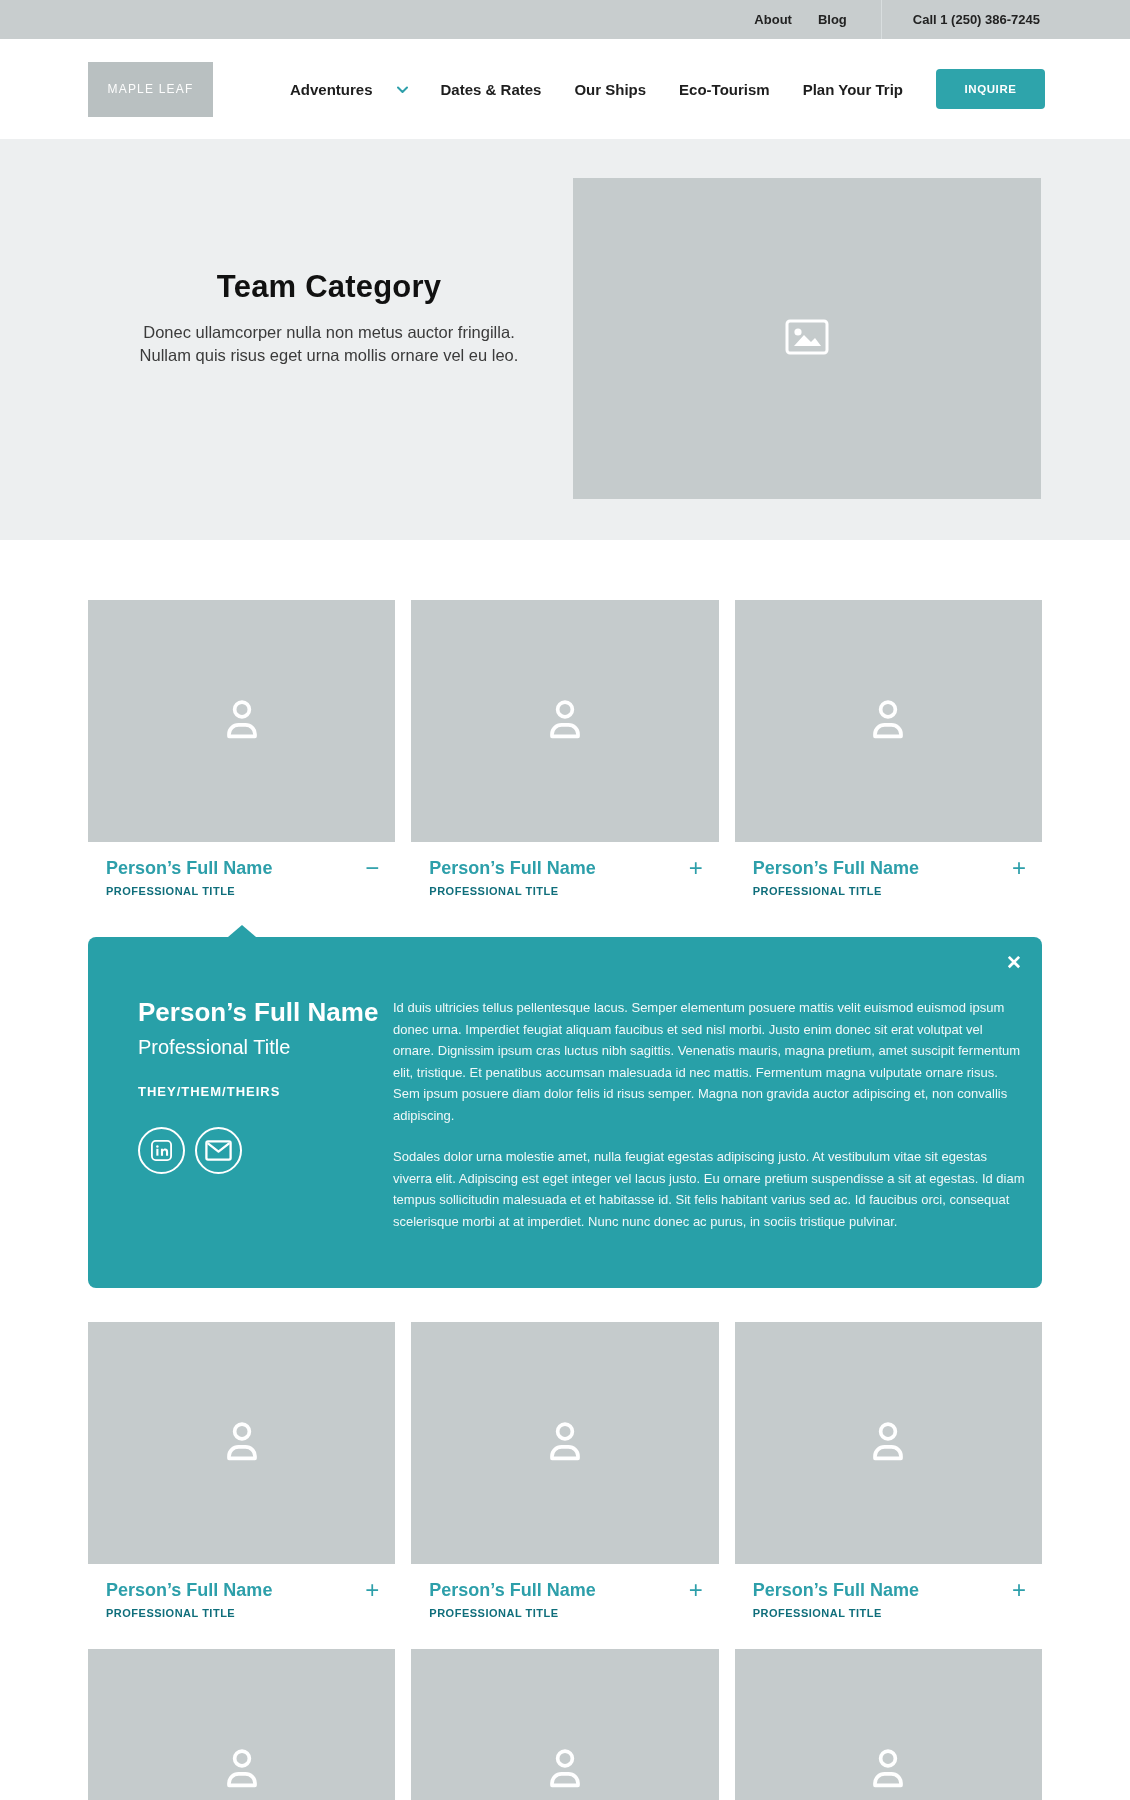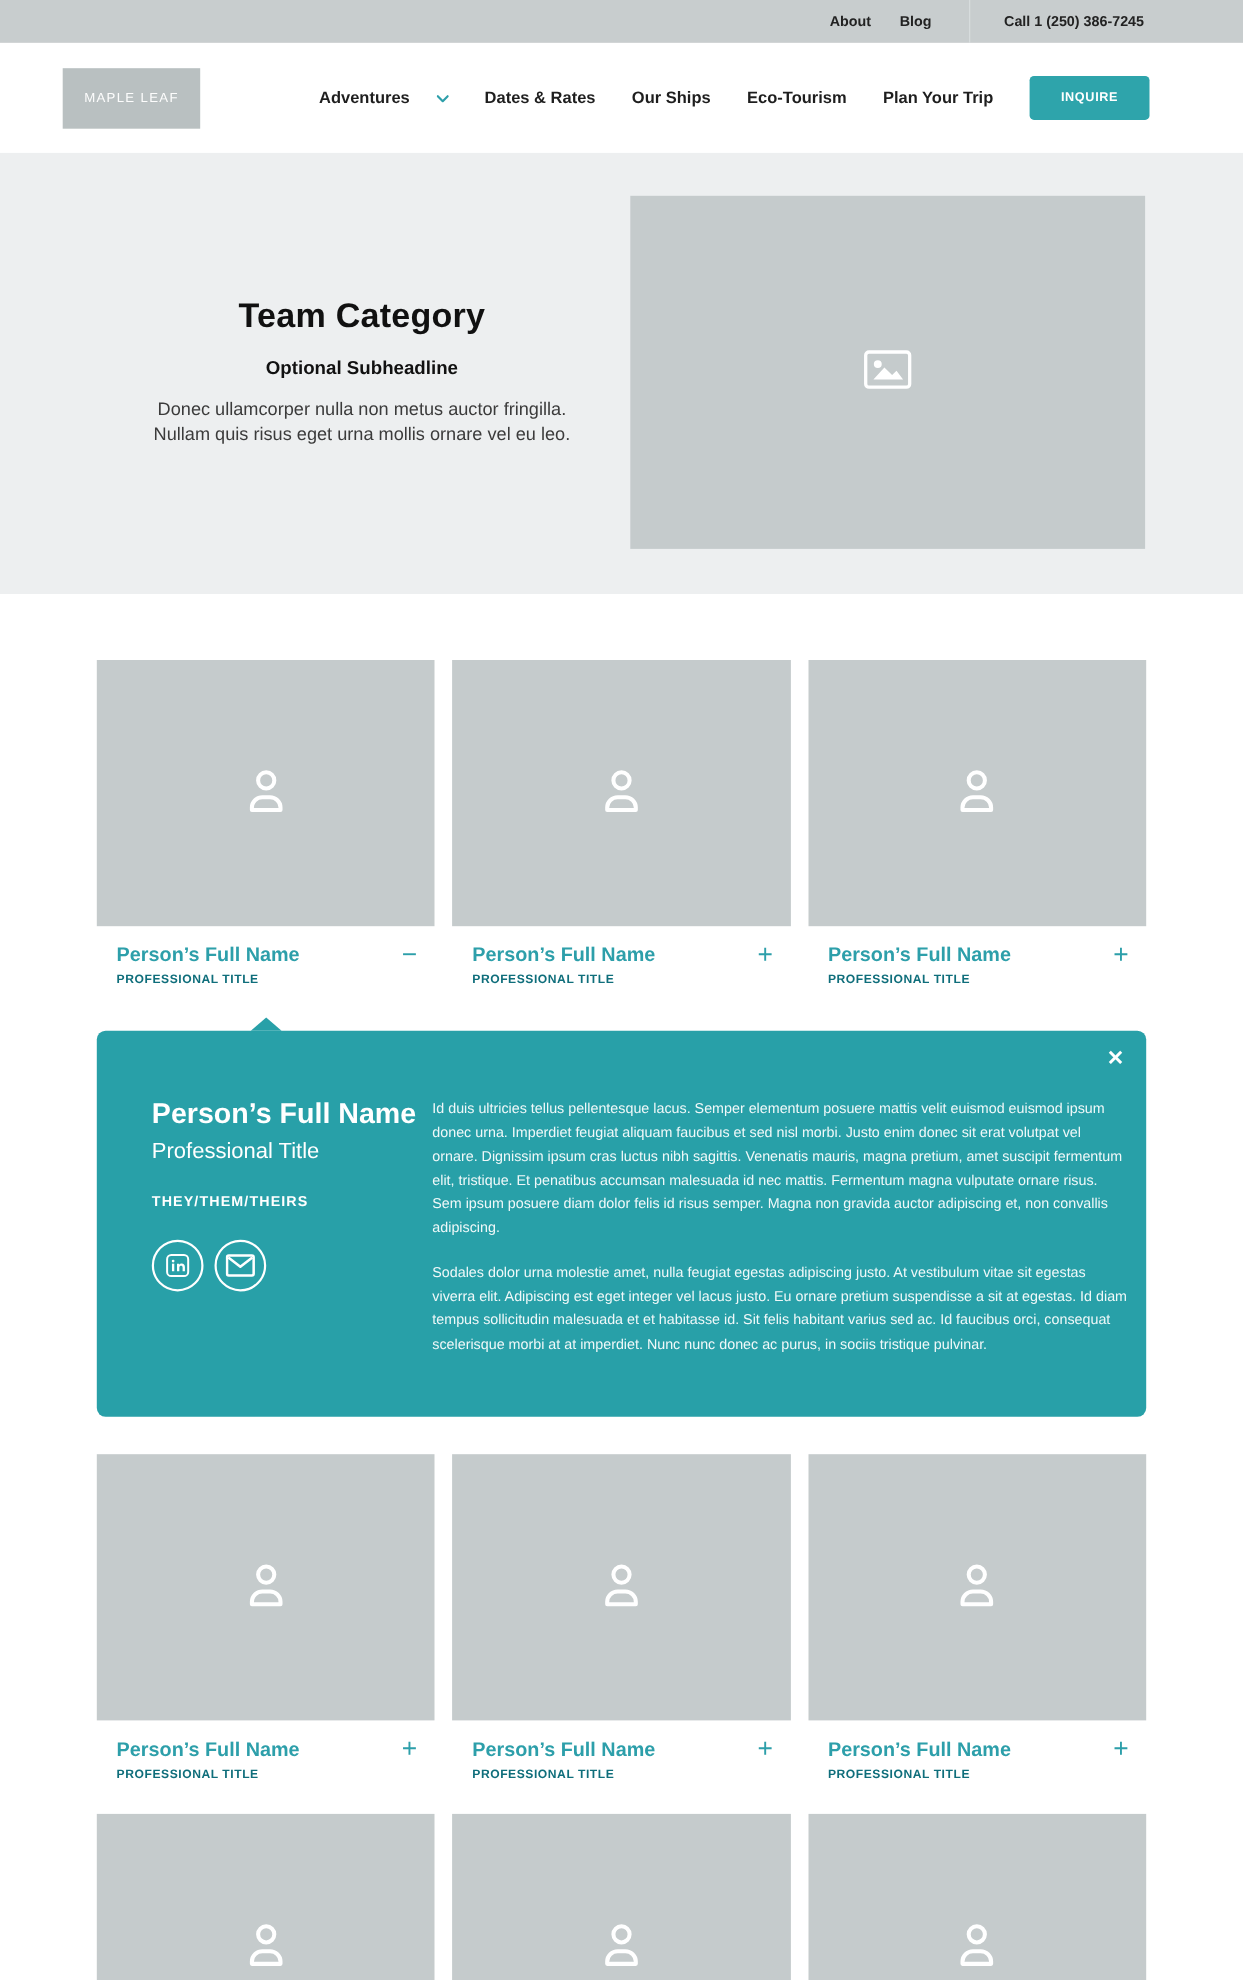--- a/index.html
+++ b/index.html
@@ -13,21 +13,21 @@
     height:39px; background:#c8cdce; display:flex; align-items:center;
     justify-content:flex-end; padding-right:90px;
   }
   .topbar a { text-decoration:none; color:#222; font-size:13px; font-weight:700; cursor:pointer; }
   .topbar .tb-link { margin-left:26px; }
   .tb-divider { width:1px; height:39px; background:#d9dedf; margin:0 31px 0 34px; }
   .tb-phone { font-size:13px; font-weight:700; color:#222; }
   
   .header {
     height:100px; background:#fff; display:flex; align-items:center;
-    padding:0 85px 0 57px; justify-content:space-between;
+    padding:0 85px 0 88px; justify-content:space-between;
   }
   .logo-box {
     width:125px; height:55px; background:#b9c0c1; display:flex;
     align-items:center; justify-content:center; cursor:pointer;
   }
   .logo-box span { color:#fdfdfd; font-size:12px; letter-spacing:1.2px; font-weight:400; }
   .nav { display:flex; align-items:center; gap:33px; }
   .nav-link {
     font-size:15px; font-weight:700; color:#1e1e1e; text-decoration:none;
     display:flex; align-items:center; gap:24px; cursor:pointer; white-space:nowrap;
@@ -137,21 +137,20 @@
     <a class="nav-link">
         <span>Plan Your Trip</span>
       </a>
     <button class="inquire-btn">INQUIRE</button>
   </nav>
 </div>
 
 <div class="hero">
   <div class="hero-text">
     <h1 class="hero-title">Team Category</h1>
-    <h2 class="hero-sub">Optional Subheadline</h2>
     <div class="hero-body">
       <div>Donec ullamcorper nulla non metus auctor fringilla.</div>
       <div>Nullam quis risus eget urna mollis ornare vel eu leo.</div>
     </div>
   </div>
   <div class="hero-img">
     <span>
       <svg width="44" height="36" viewBox="0 0 44 36">
         <rect x="2" y="2" width="40" height="32" rx="3" fill="none" stroke="#fff" stroke-width="3"></rect>
         <circle cx="13" cy="13" r="3.6" fill="#fff"></circle>

